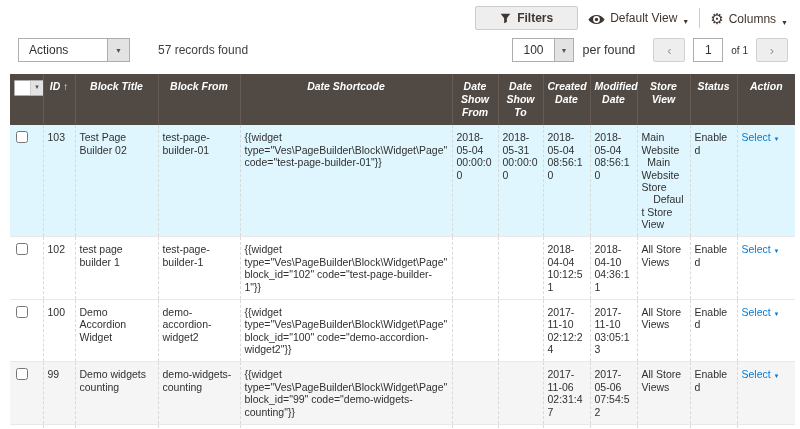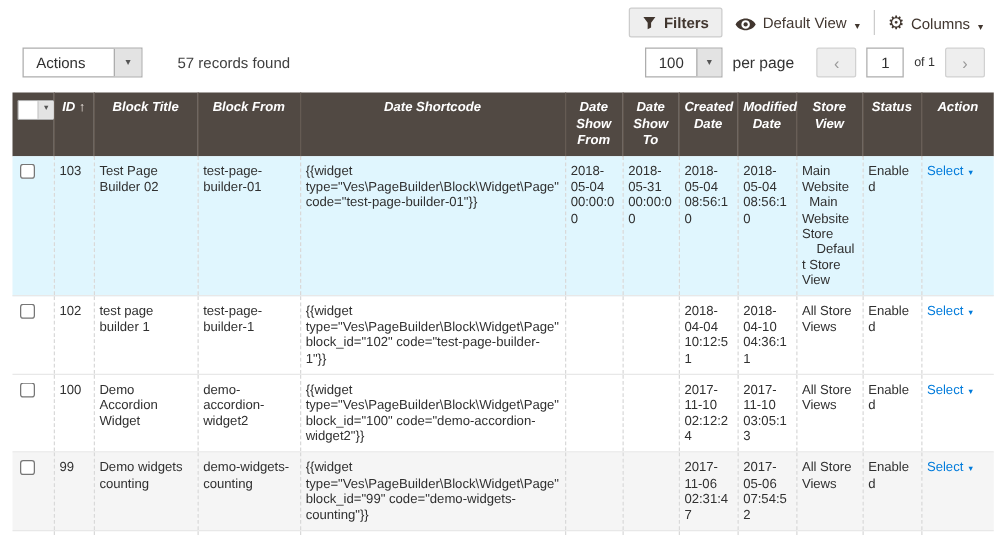--- a/index.html
+++ b/index.html
@@ -3,39 +3,39 @@
 <meta charset="utf-8">
 <style>
   * { margin:0; padding:0; box-sizing:border-box; }
   html,body { width:800px; height:429px; overflow:hidden; background:#fff;
     font-family:"Liberation Sans", sans-serif; color:#303030; }
 
   
   .toolbar-row1 { display:flex; justify-content:flex-end; align-items:center;
     gap:10px; padding:6px 12px 0 12px; height:30px; }
   .btn-filters { display:flex; align-items:center; gap:6px; background:#eee;
-    border:1px solid #ccc; border-radius:2px; padding:4px 10px; font-size:12px;
+    border:1px solid #ccc; border-radius:2px; padding:4px 24px; font-size:12px;
     font-weight:bold; color:#41362f; cursor:pointer;
     font-family:"Liberation Sans", sans-serif; }
   .ctrl { display:flex; align-items:flex-end; gap:5px; font-size:12px;
     color:#41362f; cursor:pointer; }
   .caret { font-size:7px; color:#41362f; line-height:1; }
   .gear { font-size:15px; line-height:1; color:#41362f; }
   .vdiv { width:1px; height:20px; background:#ccc; }
 
   .toolbar-row2 { display:flex; align-items:center; padding:6px 12px 0 18px;
     height:34px; }
   .fake-select { display:flex; align-items:stretch; border:1px solid #adadad;
     background:#fff; height:24px; cursor:pointer; }
   .fake-select .sel-text { display:flex; align-items:center; padding:0 10px;
     font-size:12px; color:#303030; }
   .fake-select .sel-arrow { display:flex; align-items:center; justify-content:center;
     width:22px; background:#e3e3e3; border-left:1px solid #adadad; font-size:7px;
     color:#555; }
-  .actions-select { width:96px; }
+  .actions-select { width:112px; }
   .actions-select .sel-text { flex:1; }
   .records { margin-left:28px; font-size:12px; color:#404040; }
   .pager { margin-left:auto; display:flex; align-items:center; gap:8px; }
   .perpage-select { width:62px; }
   .perpage-select .sel-text { flex:1; }
   .pp-label { font-size:12.5px; color:#333; margin-right:10px; }
   .pg-btn { width:32px; height:24px; background:#eee; border:1px solid #d1d1d1;
     border-radius:2px; color:#999; font-size:13px; line-height:1; cursor:pointer; }
   .pg-input { width:30px; height:24px; border:1px solid #adadad; text-align:center;
     font-size:12px; color:#303030; font-family:"Liberation Sans", sans-serif; }
@@ -97,21 +97,21 @@
   <div class="fake-select actions-select">
     <span class="sel-text">Actions</span>
     <span class="sel-arrow">▼</span>
   </div>
   <span class="records">57 records found</span>
   <div class="pager">
     <div class="fake-select perpage-select">
       <span class="sel-text">100</span>
       <span class="sel-arrow">▼</span>
     </div>
-    <span class="pp-label">per page</span>
+    <span class="pp-label">per found</span>
     <button class="pg-btn">‹</button>
     <input class="pg-input" type="text" value="1" style="">
     <span class="pg-of">of 1</span>
     <button class="pg-btn">›</button>
   </div>
 </div>
 
 <table>
   <colgroup>
     <col style="width:33px">

